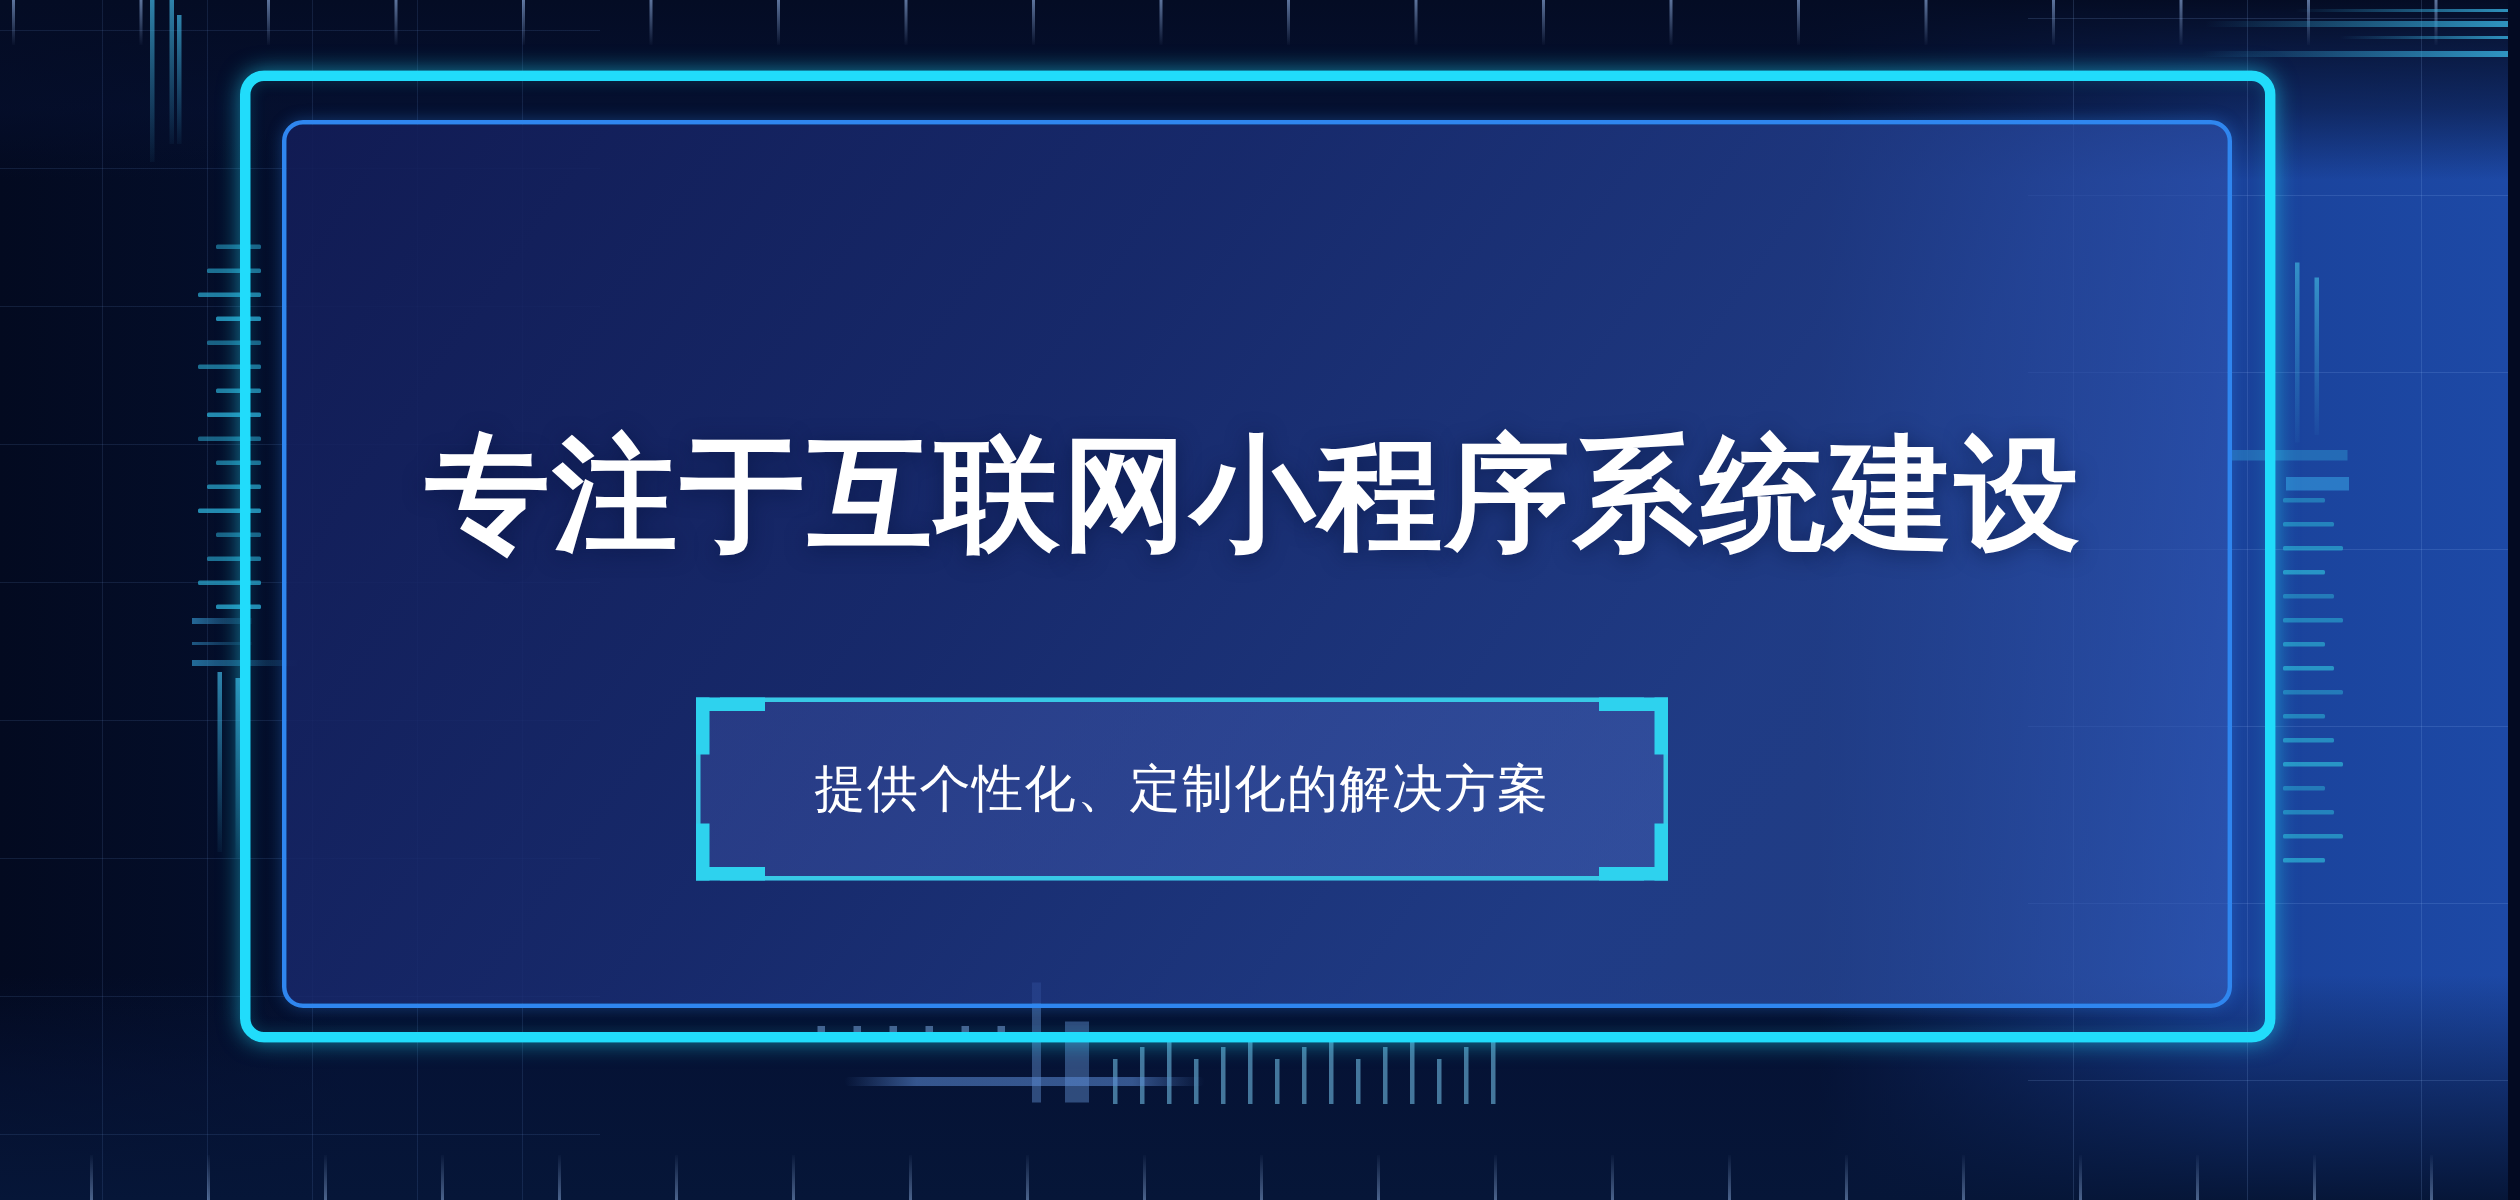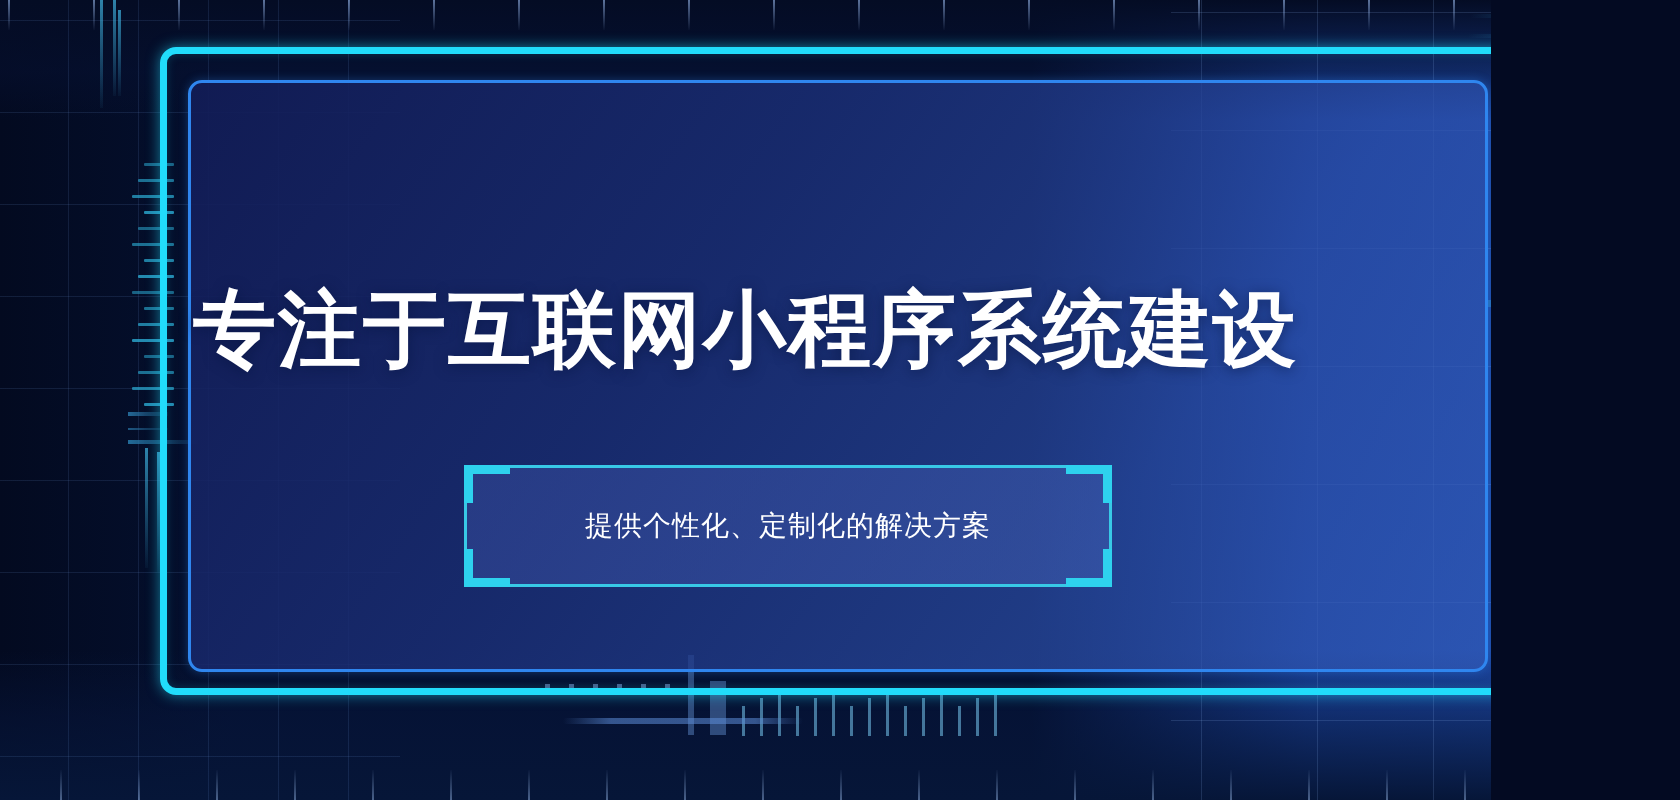--- a/index.html
+++ b/index.html
@@ -2,21 +2,21 @@
 <html><head>
 <meta charset="utf-8">
 <style>
   html, body {
     margin: 0;
     padding: 0;
     background: #030a22;
   }
   #stage {
     position: relative;
-    width: 1491px;
+    width: 1672px;
     height: 800px;
     overflow: hidden;
     font-family: "Liberation Sans", "DejaVu Sans", sans-serif;
     background: #04102f;
   }
 
   
   .bg-base {
     position: absolute;
     inset: 0;
@@ -221,21 +221,21 @@
   .c-br-h { right: 0; bottom: 0; }
   .c-br-v { right: 0; bottom: 0; }
 
   .subtitle-text {
     position: absolute;
     inset: 0;
     display: flex;
     align-items: center;
     justify-content: center;
     color: #ffffff;
-    font-size: 28px;
+    font-size: 34px;
     letter-spacing: 1px;
     white-space: nowrap;
     border-radius: 17px;
   }
 </style>
 </head>
 <body>
 
 <div id="stage">
 

